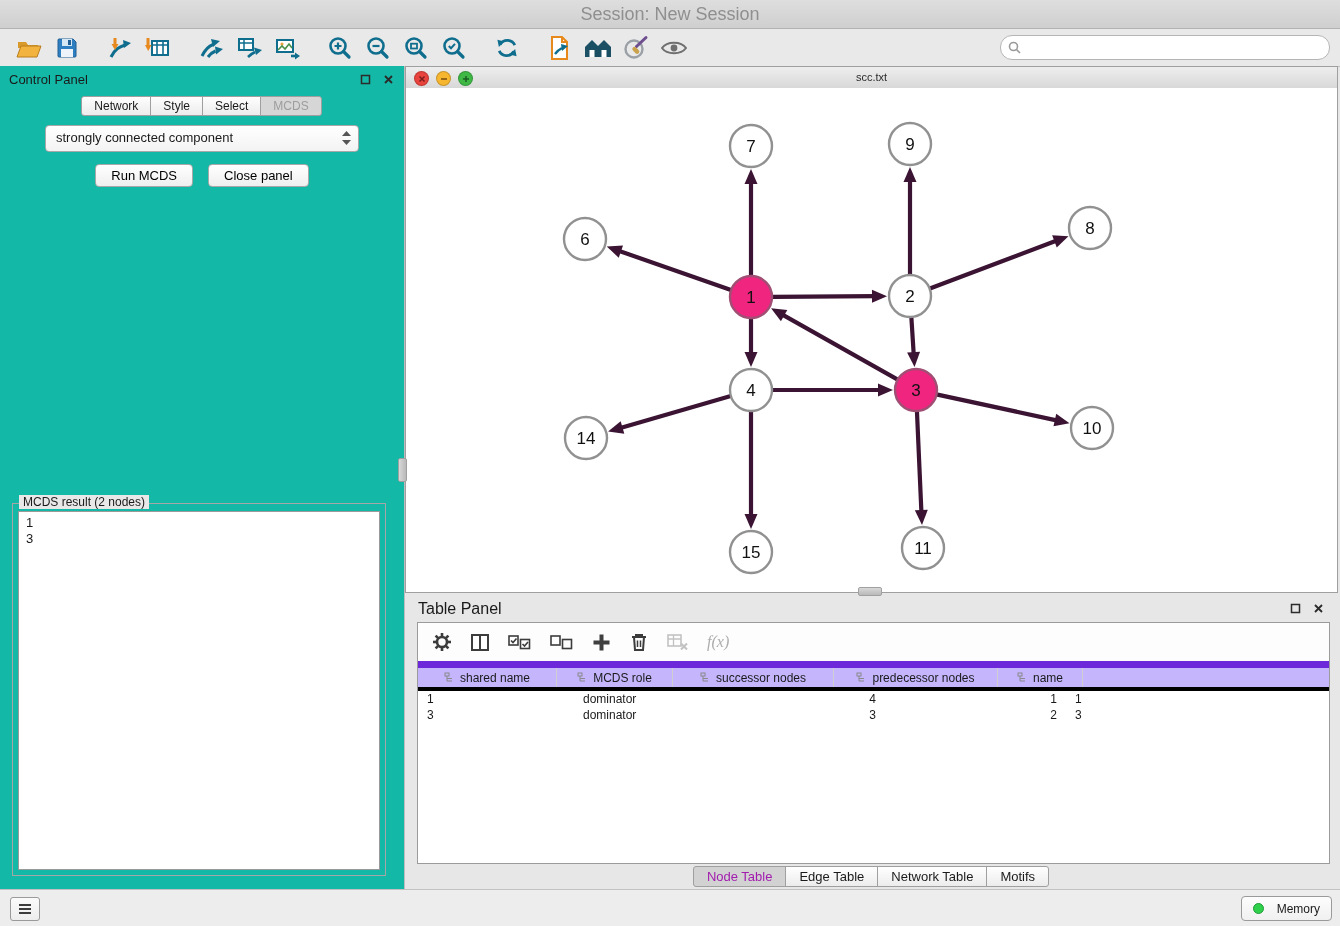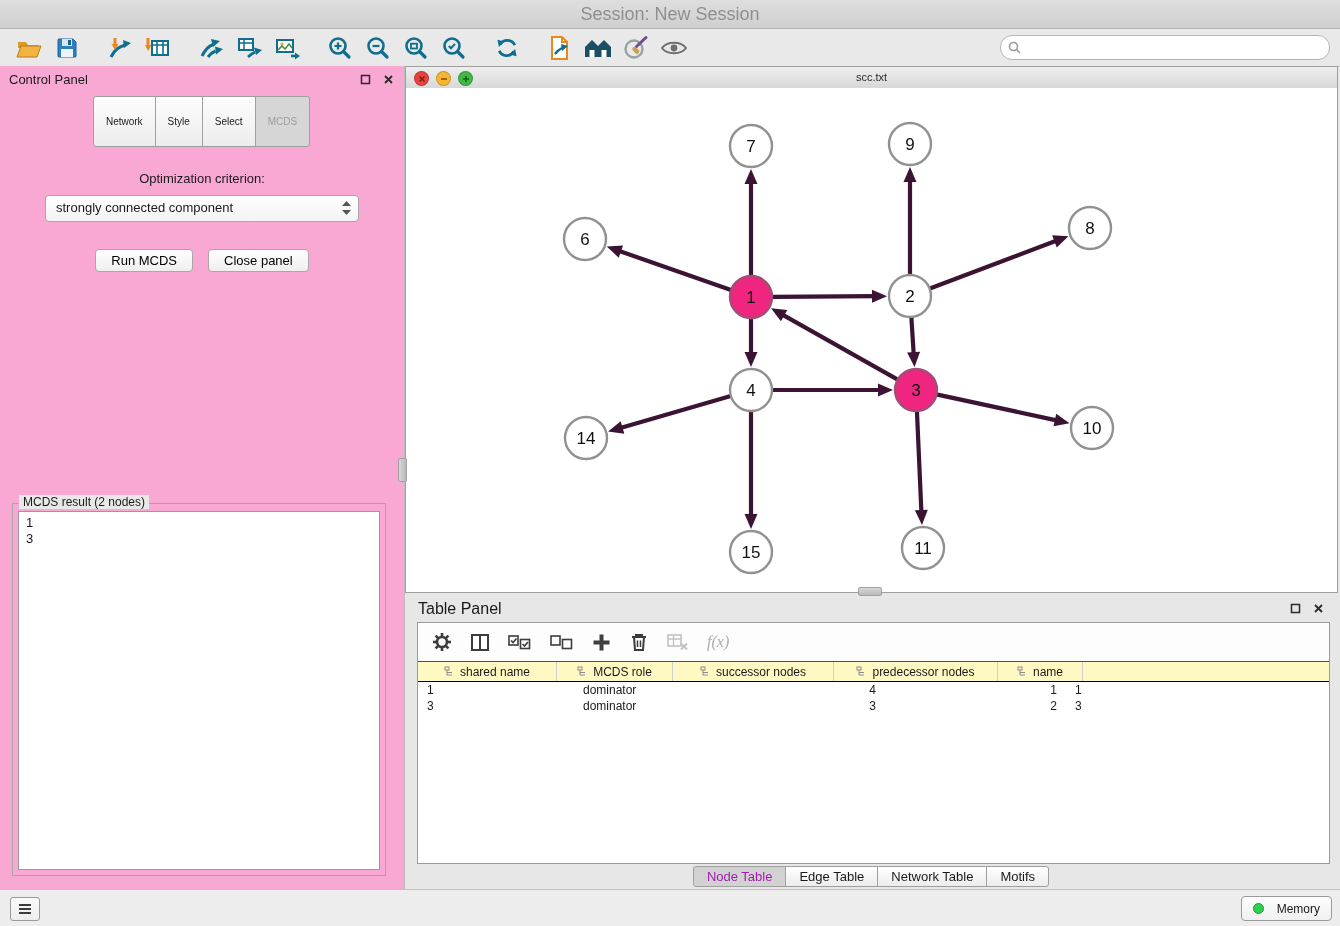--- a/index.html
+++ b/index.html
@@ -14,35 +14,35 @@
   .toolbar{position:absolute;top:29px;left:0;right:0;height:37px;background:#e9e9e9;
     border-bottom:1px solid #c0c0c0;display:flex;align-items:center;padding:0 10px}
   .tbtn{width:38px;height:32px;display:flex;align-items:center;justify-content:center;flex:0 0 auto;border-radius:4px}
   .sep{width:15px;flex:0 0 auto}
   .search-wrap{margin-left:auto;position:relative}
   .search-input{width:292px;height:23px;border:1px solid #b5b5b5;border-radius:12px;background:#fff;
     padding:0 10px 0 26px;font-size:12px;outline:none;font-family:inherit}
   .search-glass{position:absolute;left:8px;top:6px}
 
   
-  .control-panel{position:absolute;top:66px;left:0;width:404px;bottom:36px;background:#f9a8d4;border-right:1px solid #bdbdbd}
+  .control-panel{position:absolute;top:66px;left:0;width:404px;bottom:36px;background:#14b8a6;border-right:1px solid #bdbdbd}
   .cp-header{height:26px;display:flex;align-items:center;padding:0 9px;font-size:13px}
   .win-btns{margin-left:auto;display:flex;gap:9px;align-items:center}
   .panel-btn{width:14px;height:14px;display:flex;align-items:center;justify-content:center}
   .cp-tabs{display:flex;justify-content:center;margin-top:4px}
   .cp-tab{border:1px solid #9f9f9f;background:linear-gradient(#fefefe,#ececec);
-    padding:19px 12px;font-size:10px;margin-left:-1px;cursor:default}
+    padding:2px 12px;font-size:12px;margin-left:-1px;cursor:default}
   .cp-tab:first-child{border-radius:3px 0 0 3px}
   .cp-tab:last-child{border-radius:0 3px 3px 0}
   .cp-tab.active{background:#d6d6d6;color:#9d9d9d}
   .opt-label{text-align:center;margin-top:24px;font-size:13px}
   .dropdown{position:relative;margin:9px 45px 0;height:25px;border:1px solid #a8a8a8;border-radius:4px;
     background:linear-gradient(#ffffff,#f3f3f3);font-size:13px;line-height:23px;padding:0 26px 0 10px}
   .dd-arrows{position:absolute;right:7px;top:5px}
-  .cp-buttons{display:flex;justify-content:center;gap:15px;margin-top:27px}
+  .cp-buttons{display:flex;justify-content:center;gap:15px;margin-top:12px}
   .cp-btn{border:1px solid #a8a8a8;border-radius:4px;background:linear-gradient(#ffffff,#efefef);
     font-size:13px;padding:3px 15px;font-family:inherit}
   .result-group{position:absolute;left:12px;right:18px;top:437px;bottom:14px;border:1px solid #a6a6a6}
   .result-title{position:absolute;top:-9px;left:6px;background:#e8e8e8;padding:0 4px;font-size:12px}
   .result-list{position:absolute;left:5px;right:5px;top:7px;bottom:5px;background:#fff;
     border:1px solid #9a9a9a;font-size:13px;padding:3px 7px;overflow:auto}
   .result-item{line-height:16px}
 
   
   .network-window{position:absolute;left:405px;top:66px;width:933px;height:527px}
@@ -54,24 +54,24 @@
   .light.red{background:#e8433c}.light.yellow{background:#f6b62f}.light.green{background:#3fb846}
   .net-canvas{position:absolute;top:22px;left:0;right:0;bottom:0;background:#fff;
     border:1px solid #9f9f9f;border-top:none}
 
   
   .table-panel{position:absolute;left:405px;top:595px;width:933px;bottom:36px}
   .tp-header{height:27px;display:flex;align-items:center;padding:0 13px;font-size:16px}
   .tp-body{position:absolute;top:27px;left:12px;right:8px;height:240px;background:#fff;
     border:1px solid #9b9b9b;display:flex;flex-direction:column}
   .tp-toolbar{height:38px;display:flex;align-items:center;gap:19px;padding:0 14px;
-    border-bottom:1px solid #6d28d9;background:#fdfdfd;flex:0 0 auto}
+    border-bottom:7px solid #6d28d9;background:#fdfdfd;flex:0 0 auto}
   .ticon{display:flex;align-items:center;justify-content:center}
   .fx{font-family:"Liberation Serif",serif;font-style:italic;font-size:16px;color:#adadad}
-  .thead{display:flex;background:#fef9c3;border-bottom:1px solid #000000;height:19px;flex:0 0 auto}
+  .thead{display:flex;background:#c4b5fd;border-bottom:4px solid #000000;height:19px;flex:0 0 auto}
   .th{display:flex;align-items:center;justify-content:center;gap:5px;font-size:12px;
     border-right:1px solid #cfcfcf;overflow:hidden;white-space:nowrap}
   .th.fill{flex:1;border-right:none}
   .tbody{flex:1;overflow:hidden}
   .trow{display:flex;height:16px;font-size:12px}
   .td{line-height:16px;padding:0 9px;overflow:hidden;white-space:nowrap}
   .td.right{text-align:right}.td.left{text-align:left}
   .tp-tabs{position:absolute;bottom:3px;left:0;right:0;display:flex;justify-content:center}
   .tp-tab{border:1px solid #9f9f9f;margin-left:-1px;background:linear-gradient(#ffffff,#ececec);
     padding:2px 13px;font-size:13px}
@@ -252,21 +252,20 @@
           </svg>
         </span>
     </span>
   </div>
   <div class="cp-tabs" id="cp-tabs">
       <div class="cp-tab">Network</div>
       <div class="cp-tab">Style</div>
       <div class="cp-tab">Select</div>
       <div class="cp-tab active">MCDS</div>
     </div>
-  <div class="opt-label">Optimization criterion:</div>
   <div class="dropdown">
     <span>strongly connected component</span>
     <span class="dd-arrows">
         <svg width="9" height="14" viewBox="0 0 9 14">
           <polygon points="4.5,0 9,5 0,5" fill="#555"></polygon>
           <polygon points="0,9 9,9 4.5,14" fill="#555"></polygon>
         </svg>
       </span>
   </div>
   <div class="cp-buttons">

